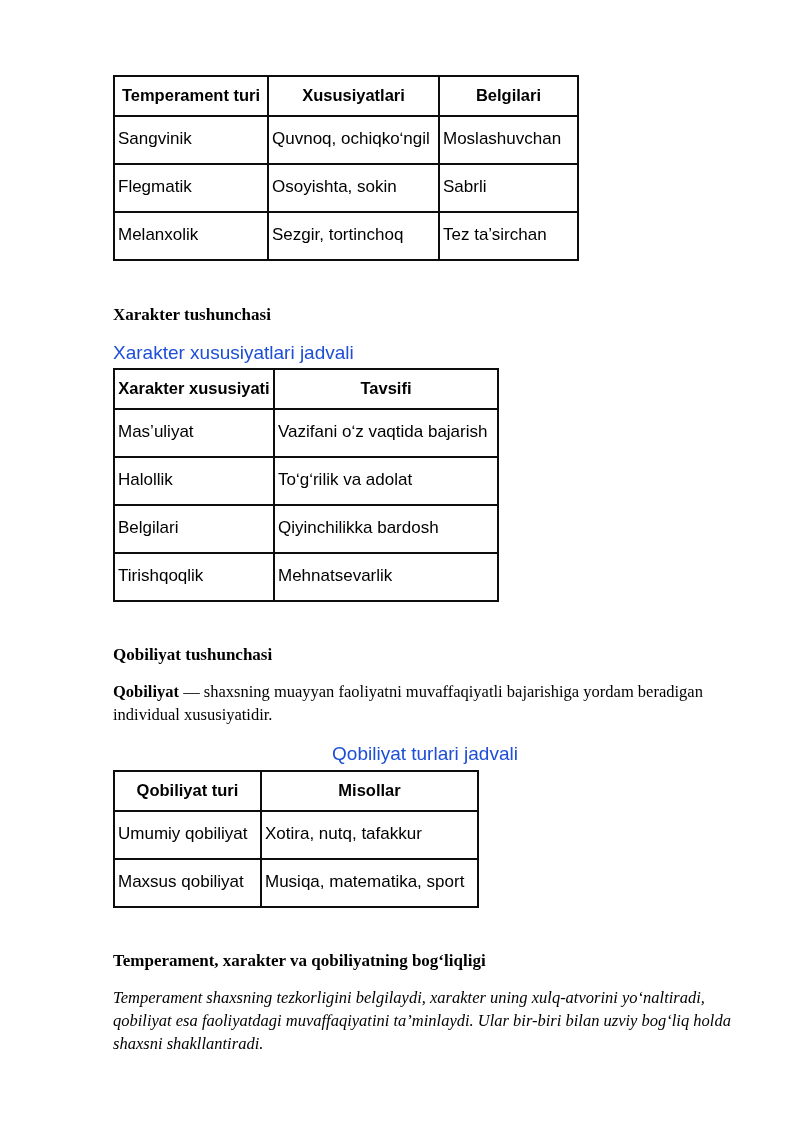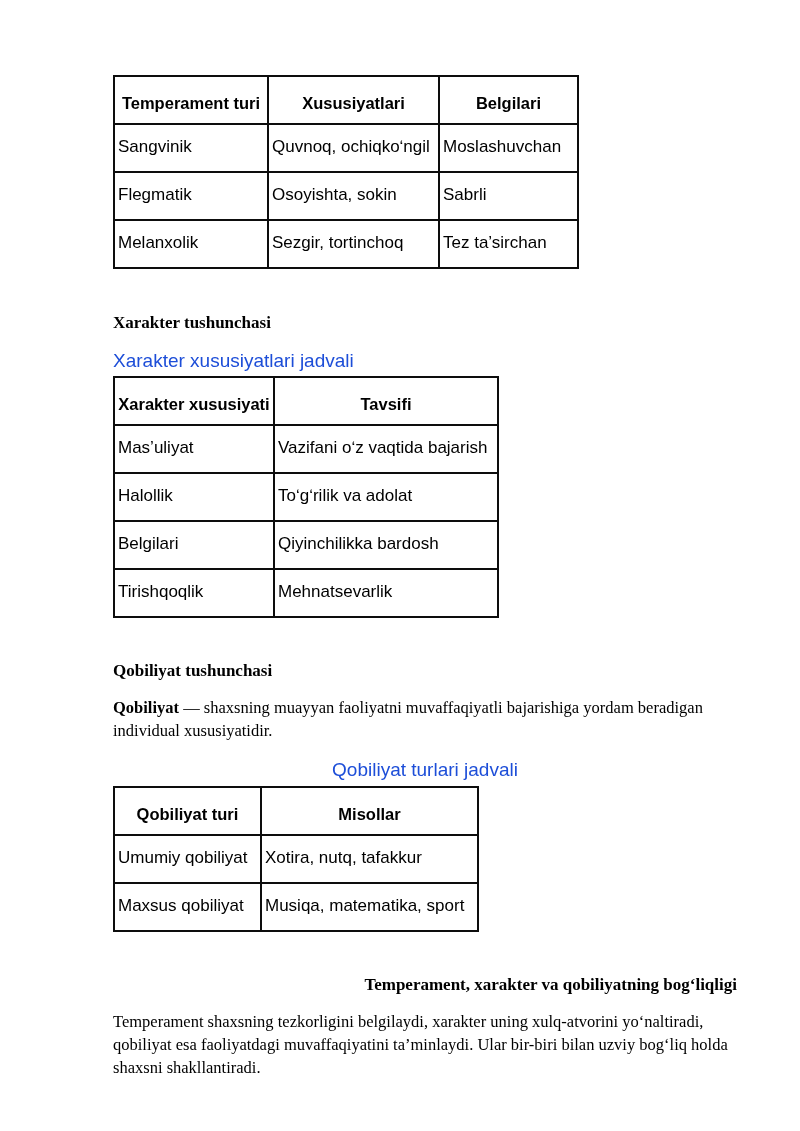--- a/index.html
+++ b/index.html
@@ -33,21 +33,21 @@
   th, td {
     border: 2px solid #0d0d0d;
     overflow: hidden;
     vertical-align: top;
   }
   th {
     font-weight: bold;
     text-align: center;
     font-size: 16.5px;
     line-height: 20px;
-    padding: 16px 3px 10px;
+    padding: 8px 3px 10px;
   }
   td {
     text-align: left;
     line-height: 20px;
     padding: 12px 3px 14px;
     white-space: nowrap;
   }
 
   #temperament-table { margin: 0 0 44px 0; }
   #xarakter-table    { margin: 0 0 43px 0; }
@@ -55,41 +55,41 @@
 
   
   .section-heading {
     font-family: "Liberation Serif", serif;
     font-size: 17px;
     font-weight: bold;
     line-height: 20px;
     margin: 0 0 17px 0;
   }
   #heading-qobiliyat { margin-bottom: 15px; margin-top: 36px; }
-  #heading-bogliqlik { margin-bottom: 15px; text-align: right; }
+  #heading-bogliqlik { margin-bottom: 15px; }
 
   .table-title {
     font-family: "Liberation Sans", sans-serif;
     font-size: 19px;
     font-weight: normal;
     line-height: 22px;
     color: #1d4ed8;
     margin: 0 0 4px 0;
   }
   #qobiliyat-table-title { margin-bottom: 5px; text-align: center; }
 
   
   p.body-text {
     font-size: 16.5px;
     line-height: 23px;
     margin: 0 0 15px 0;
     max-width: 624px;
   }
   #para-qobiliyat { margin-bottom: 17px; }
-  #para-bogliqlik { margin-bottom: 8px; }
+  #para-bogliqlik { margin-bottom: 8px; font-style: italic; }
   p.body-text strong { font-weight: bold; }
 </style>
 </head>
 <body>
 
 <div class="page">
 
   <table id="temperament-table">
     <colgroup>
       <col style="width:154px">

